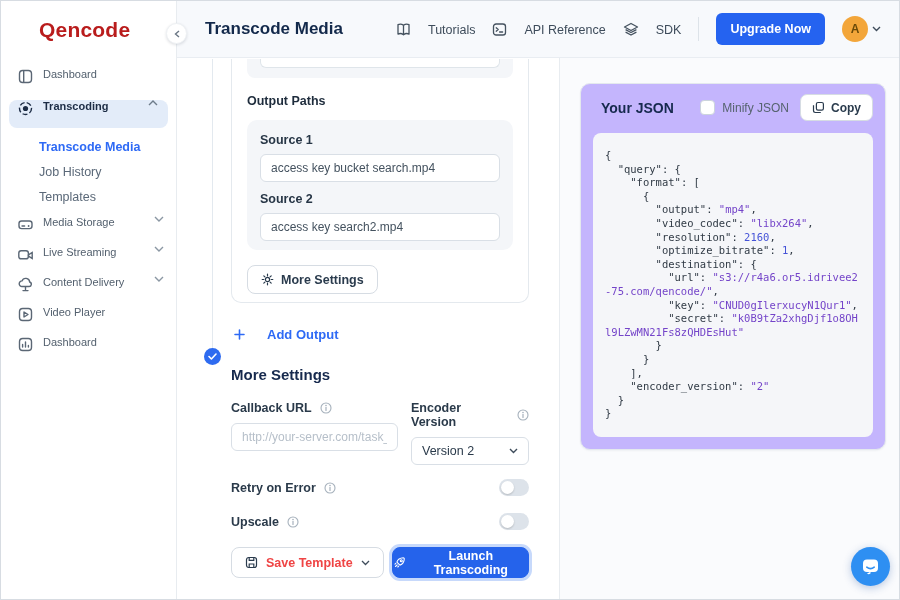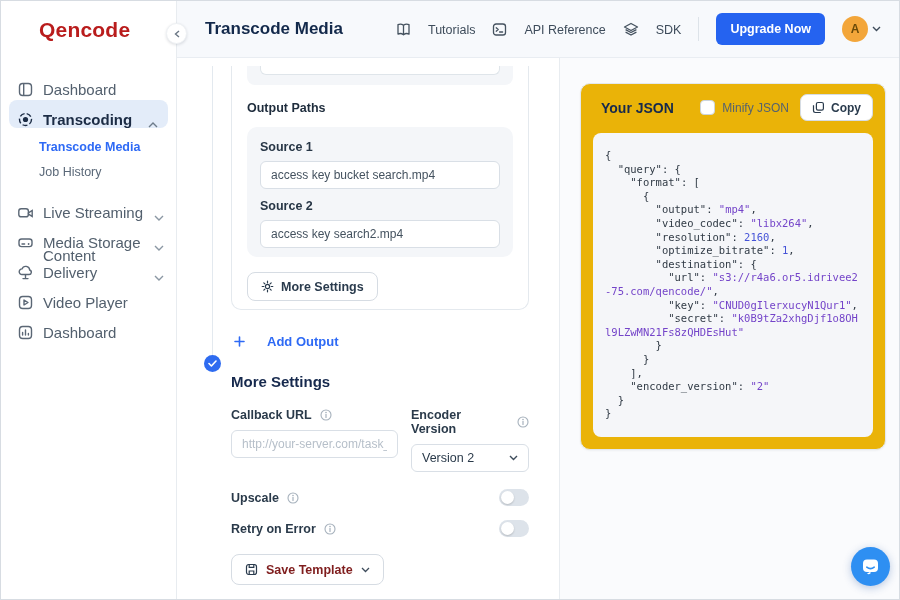--- a/index.html
+++ b/index.html
@@ -3,41 +3,41 @@
 <meta charset="utf-8">
 <style>
   * { margin:0; padding:0; box-sizing:border-box; }
   html,body { background:#eef0f3; }
   .screen{position:relative;width:900px;height:600px;background:#fff;font-family:"Liberation Sans",sans-serif;overflow:hidden;border:1px solid #d7dce2;}
 
   
   .sidebar{position:absolute;left:0;top:0;width:176px;height:100%;background:#fff;border-right:1px solid #e8ecf0;z-index:2;}
   .logo{margin:17px 0 0 38px;font-size:21px;font-weight:bold;color:#b91c1c;letter-spacing:.2px;}
   .nav{margin-top:26px;}
-  .nav-item{display:flex;align-items:flex-end;gap:9px;height:30px;padding:0 12px 0 16px;color:#53606e;font-size:15px;cursor:pointer;}
+  .nav-item{display:flex;align-items:flex-start;gap:9px;height:30px;padding:0 12px 0 16px;color:#53606e;font-size:11px;cursor:pointer;}
   .nav-item svg{flex:0 0 auto;}
   .nav-item .chev{margin-left:auto;}
   .nav-item.active{margin:2px 8px;padding:0 10px 0 8px;height:28px;background:#e3ecf9;border-radius:8px;color:#1c2c45;font-weight:bold;}
   .subnav{margin:7px 0 6px;}
   .sub-item{padding:5px 0 6px 38px;font-size:12.5px;color:#5a6878;cursor:pointer;}
   .sub-item.active{color:#2e6af5;font-weight:bold;}
 
   
   .header{position:absolute;left:176px;top:0;right:0;height:57px;background:#f7f9fc;border-bottom:1px solid #e9edf2;display:flex;align-items:center;padding:0 18px 0 28px;}
   .header-title{font-size:17px;font-weight:bold;color:#13294b;}
   .header-right{margin-left:auto;display:flex;align-items:center;gap:17px;}
   .hlink{display:flex;gap:17px;align-items:flex-end;font-size:12.5px;color:#3e4c5b;cursor:pointer;white-space:nowrap;}
   .hdivider{width:1px;height:24px;background:#dde3e9;}
   .upgrade-btn{background:#2563f0;color:#fff;font-size:12.5px;font-weight:bold;border:none;border-radius:6px;padding:9px 14px;cursor:pointer;font-family:inherit;}
   .avatar-wrap{display:flex;align-items:center;gap:4px;cursor:pointer;}
   .avatar{width:26px;height:26px;border-radius:50%;background:#f3a63a;color:#6b4a08;font-weight:bold;font-size:12px;display:flex;align-items:center;justify-content:center;}
   .collapse-btn{position:absolute;left:165px;top:22px;width:21px;height:21px;border-radius:50%;background:#fff;border:1px solid #eef1f4;box-shadow:0 1px 3px rgba(20,30,50,.14);z-index:3;display:flex;align-items:center;justify-content:center;cursor:pointer;}
 
   
-  .main{position:absolute;left:176px;top:65px;width:382px;bottom:0;background:#fff;}
+  .main{position:absolute;left:176px;top:58px;width:382px;bottom:0;background:#fff;}
   .stepper-line{position:absolute;left:35px;top:0;width:1px;height:289px;background:#e3e9ef;}
   .step-circle{position:absolute;left:27px;top:289px;width:17px;height:17px;border-radius:50%;background:#2e6bf0;display:flex;align-items:center;justify-content:center;}
   .content{position:absolute;left:54px;top:0;width:298px;}
 
   .outer-card{border:1px solid #e4e9ee;border-top:none;border-radius:0 0 10px 10px;padding:0 15px 8px;}
   .cut-card{background:#f4f6f9;border-radius:0 0 8px 8px;padding:0 13px;height:19px;}
   .cut-input{height:9px;background:#fff;border:1px solid #dfe5ea;border-top:none;border-radius:0 0 6px 6px;}
   .section-label{margin-top:16px;font-size:12.5px;font-weight:bold;color:#1e2c3c;}
   .gray-card{margin-top:12px;background:#f4f6f9;border-radius:10px;padding:11px 13px 9px;}
   .field-label{font-size:12.5px;font-weight:bold;color:#273646;margin:2px 0 7px;}
@@ -55,26 +55,26 @@
   .small-label{font-size:12.5px;font-weight:bold;color:#2a3a4a;display:flex;align-items:center;gap:8px;margin-bottom:8px;}
   .select{height:28px;border:1px solid #d9dfe6;border-radius:6px;background:#fff;display:flex;align-items:center;justify-content:space-between;padding:0 10px;font-size:12.5px;color:#2a3a4a;cursor:pointer;}
 
   .toggle-row{display:flex;align-items:center;}
   .toggle-row.first{margin-top:17px;}
   .toggle-row.next{margin-top:14px;}
   .toggle{margin-left:auto;width:30px;height:17px;border-radius:9px;background:#dde3ea;position:relative;cursor:pointer;}
   .toggle::after{content:"";position:absolute;left:2px;top:2px;width:13px;height:13px;border-radius:50%;background:#fff;box-shadow:0 1px 2px rgba(0,0,0,.18);}
 
   .action-row{display:flex;gap:8px;margin-top:17px;}
-  .save-btn{display:flex;align-items:center;gap:8px;height:31px;padding:0 13px;background:#fff;border:1px solid #d6dce3;border-radius:8px;font-size:12.5px;font-weight:bold;color:#7f1d1d;cursor:pointer;font-family:inherit;justify-content:center;}
+  .save-btn{display:flex;align-items:center;gap:8px;height:31px;padding:0 13px;background:#fff;border:1px solid #d6dce3;border-radius:8px;font-size:12.5px;font-weight:bold;color:#ef4444;cursor:pointer;font-family:inherit;justify-content:center;}
   .launch-btn{display:flex;align-items:center;justify-content:center;gap:8px;height:31px;flex:1;background:#2563eb;border:1px solid #2563eb;border-radius:8px;font-size:12.5px;font-weight:bold;color:#fff;box-shadow:0 0 0 3px #c7d9fb;cursor:pointer;font-family:inherit;}
 
   
   .right{position:absolute;left:558px;top:57px;right:0;bottom:0;background:#fafbfd;border-left:1px solid #e8ecf0;}
-  .json-card{margin:25px 13px 0 20px;background:#eab308;border:1px solid #e4e9ee;border-radius:10px;box-shadow:0 1px 2px rgba(25,39,60,.05);}
+  .json-card{margin:25px 13px 0 20px;background:#c4b5fd;border:1px solid #e4e9ee;border-radius:10px;box-shadow:0 1px 2px rgba(25,39,60,.05);}
   .json-head{display:flex;align-items:center;padding:10px 12px 10px 20px;}
   .json-title{font-size:14px;font-weight:bold;color:#16294d;margin-right:auto;}
   .checkbox{width:15px;height:15px;border:1px solid #ccd4dc;border-radius:4px;background:#fff;cursor:pointer;flex:0 0 auto;}
   .minify-label{font-size:12px;color:#56636f;margin-left:7px;}
   .copy-btn{margin-left:11px;display:flex;align-items:center;gap:6px;height:27px;padding:0 11px;border:1px solid #d6dce3;border-radius:7px;background:#fff;font-size:12px;font-weight:bold;color:#2a3b4d;cursor:pointer;font-family:inherit;}
   .json-code{margin:2px 12px 12px;background:#f5f6f9;border-radius:8px;padding:16px 12px;font-family:"DejaVu Sans Mono",monospace;font-size:10.5px;line-height:13.6px;color:#303a45;white-space:pre-wrap;word-break:break-all;}
   .tok-p,.tok-k{color:#303a45;}
   .tok-s{color:#7444c9;}
   .tok-n{color:#4553d7;}
 
@@ -113,46 +113,47 @@
         <span class="chev icon">
           <svg width="10" height="6" viewBox="0 0 10 6" fill="none" stroke="#6e7c8a" stroke-width="1.4">
               <path d="M1 5l4-4 4 4"></path>
             </svg>
         </span>
       </div>
 
       <div class="subnav">
         <div class="sub-item active">Transcode Media</div>
         <div class="sub-item">Job History</div>
-      </div>
-
-      <div class="nav-item">
-        <span class="icon">
-          <svg width="17" height="17" viewBox="0 0 17 17" fill="none" stroke="#5b6775" stroke-width="1.4">
-              <rect x="1.8" y="4.8" width="9.6" height="8" rx="2.4"></rect>
-              <path d="M11.4 8.8l3.8-2.4v6l-3.8-2.4z"></path>
-            </svg>
-        </span>
-        <span>Live Streaming</span>
+        <div class="sub-item">Templates</div>
+      </div>
+
+      <div class="nav-item">
+        <span class="icon">
+          <svg width="17" height="17" viewBox="0 0 17 17" fill="none" stroke="#5b6775" stroke-width="1.4">
+              <rect x="2" y="5" width="13" height="7.6" rx="2.6"></rect>
+              <path d="M5 10h2.6" stroke-linecap="round"></path>
+              <path d="M11.6 10h.01" stroke-linecap="round" stroke-width="1.8"></path>
+            </svg>
+        </span>
+        <span>Media Storage</span>
         <span class="chev icon">
           <svg width="10" height="6" viewBox="0 0 10 6" fill="none" stroke="#8b97a3" stroke-width="1.4">
               <path d="M1 1l4 4 4-4"></path>
             </svg>
         </span>
       </div>
 
       <div class="nav-item">
         <span class="icon">
           <svg width="17" height="17" viewBox="0 0 17 17" fill="none" stroke="#5b6775" stroke-width="1.4">
-              <rect x="2" y="5" width="13" height="7.6" rx="2.6"></rect>
-              <path d="M5 10h2.6" stroke-linecap="round"></path>
-              <path d="M11.6 10h.01" stroke-linecap="round" stroke-width="1.8"></path>
-            </svg>
-        </span>
-        <span>Media Storage</span>
+              <rect x="1.8" y="4.8" width="9.6" height="8" rx="2.4"></rect>
+              <path d="M11.4 8.8l3.8-2.4v6l-3.8-2.4z"></path>
+            </svg>
+        </span>
+        <span>Live Streaming</span>
         <span class="chev icon">
           <svg width="10" height="6" viewBox="0 0 10 6" fill="none" stroke="#8b97a3" stroke-width="1.4">
               <path d="M1 1l4 4 4-4"></path>
             </svg>
         </span>
       </div>
 
       <div class="nav-item">
         <span class="icon">
           <svg width="17" height="17" viewBox="0 0 17 17" fill="none" stroke="#5b6775" stroke-width="1.4">
@@ -321,37 +322,37 @@
             <span>Version 2</span>
             <span class="icon">
               <svg width="9" height="6" viewBox="0 0 9 6" fill="none" stroke="#3e4c5b" stroke-width="1.4">
                   <path d="M1 1l3.5 3.5L8 1"></path>
                 </svg>
             </span>
           </div>
         </div>
       </div>
 
-      <div class="toggle-row first">
+      <div class="toggle-row next">
         <div class="small-label" style="margin-bottom:0">
-          <span>Upscale</span>
+          <span>Retry on Error</span>
           <span class="icon">
             <svg width="12" height="12" viewBox="0 0 12 12" fill="none">
                 <circle cx="6" cy="6" r="5" stroke="#a6b1bc" stroke-width="1.1"></circle>
                 <path d="M6 5.4v3" stroke="#a6b1bc" stroke-width="1.2" stroke-linecap="round"></path>
                 <circle cx="6" cy="3.5" r=".8" fill="#a6b1bc"></circle>
               </svg>
           </span>
         </div>
         <div class="toggle"></div>
       </div>
 
-      <div class="toggle-row next">
+      <div class="toggle-row first">
         <div class="small-label" style="margin-bottom:0">
-          <span>Retry on Error</span>
+          <span>Upscale</span>
           <span class="icon">
             <svg width="12" height="12" viewBox="0 0 12 12" fill="none">
                 <circle cx="6" cy="6" r="5" stroke="#a6b1bc" stroke-width="1.1"></circle>
                 <path d="M6 5.4v3" stroke="#a6b1bc" stroke-width="1.2" stroke-linecap="round"></path>
                 <circle cx="6" cy="3.5" r=".8" fill="#a6b1bc"></circle>
               </svg>
           </span>
         </div>
         <div class="toggle"></div>
       </div>
@@ -363,20 +364,30 @@
                 <rect x="1.5" y="1.5" width="10" height="10" rx="2.2"></rect>
                 <path d="M4.2 1.5v2.8h4.6V1.5M4.2 11.5V8h4.6v3.5"></path>
               </svg>
           </span>
           <span>Save Template</span>
           <span class="icon">
             <svg width="9" height="6" viewBox="0 0 9 6" fill="none" stroke="#3e4c5b" stroke-width="1.3">
                 <path d="M1 1l3.5 3.5L8 1"></path>
               </svg>
           </span>
+        </button>
+        <button class="launch-btn">
+          <span class="icon">
+            <svg width="13" height="13" viewBox="0 0 13 13" fill="none" stroke="#fff" stroke-width="1.1">
+                <path d="M6.9 9.1L3.9 6.1C4.7 3.5 6.9 1.9 10.3 1.7c.6 0 1 .4 1 1C11.1 6.1 9.5 8.3 6.9 9.1z" stroke-linejoin="round"></path>
+                <circle cx="8.3" cy="4.7" r="1"></circle>
+                <path d="M4.2 8.8l-1.7 1.7M5.6 10.2l-.8.8M2.8 7.4l-.8.8" stroke-linecap="round"></path>
+              </svg>
+          </span>
+          <span>Launch Transcoding</span>
         </button>
       </div>
 
     </div>
 
     <div class="step-circle">
       <svg width="9" height="7" viewBox="0 0 9 7" fill="none" stroke="#fff" stroke-width="1.6">
           <path d="M1 3.5L3.4 6 8 1" stroke-linecap="round" stroke-linejoin="round"></path>
         </svg>
     </div>

